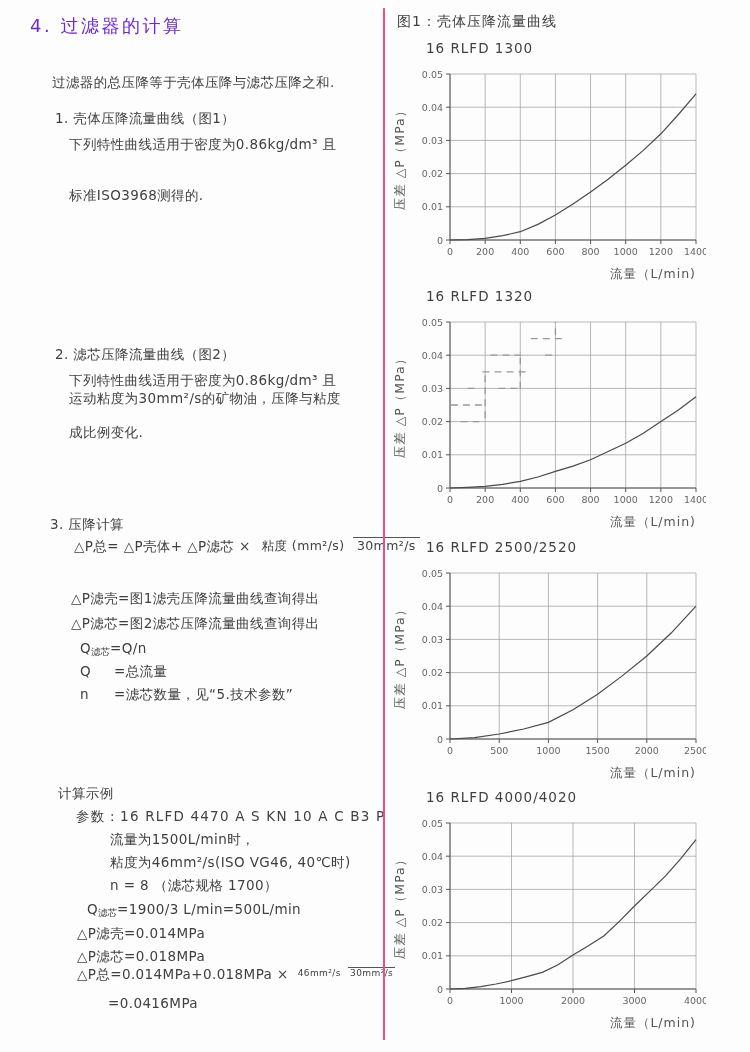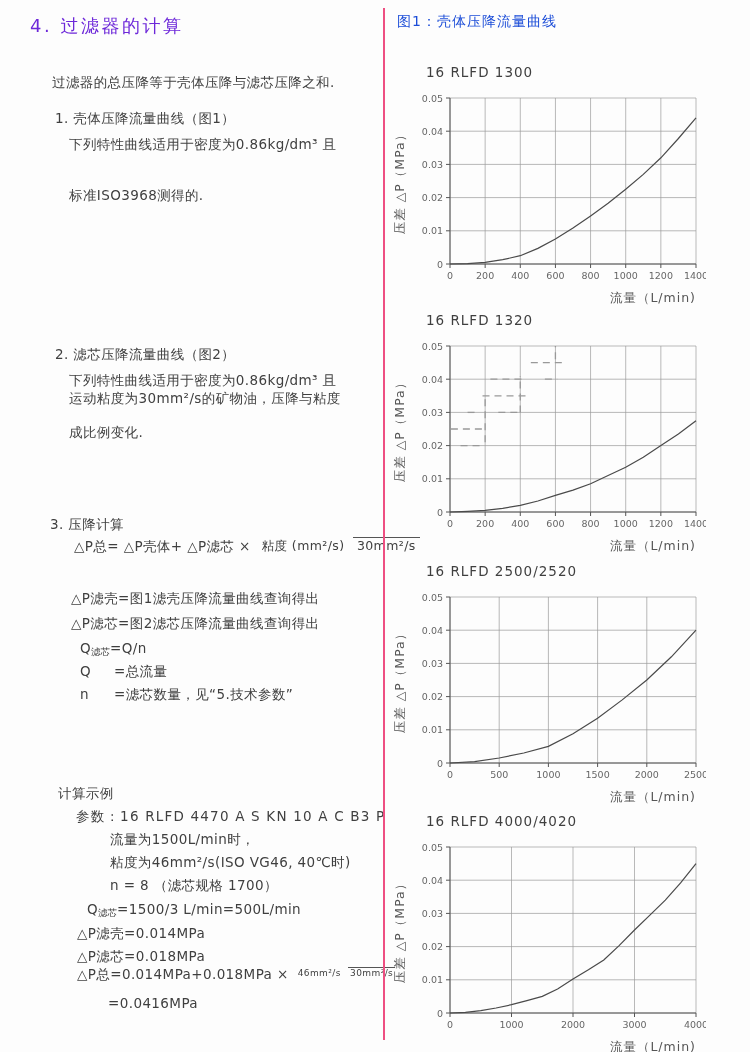--- a/index.html
+++ b/index.html
@@ -1,33 +1,33 @@
 <!DOCTYPE html>
 <html><head>
 <meta charset="utf-8">
 <style>
   html,body{margin:0;padding:0;background:#ffffff;}
   .page{position:relative;width:750px;height:1052px;background:#fdfdfd;
         font-family:"DejaVu Sans",sans-serif;color:#3f3f3f;overflow:hidden;}
   .abs{position:absolute;white-space:nowrap;}
   .t13{font-size:13.5px;letter-spacing:0.4px;line-height:1.2;}
   .doc-title{font-size:18px;color:#6d28d9;letter-spacing:2.5px;}
-  .fig-heading{font-size:14px;letter-spacing:1px;color:#1d4ed8;}
+  .fig-heading{font-size:14px;letter-spacing:1px;color:#404040;}
   .divider{position:absolute;width:2px;}
   .formula-row{display:flex;align-items:center;}
   .frac{display:inline-block;text-align:center;vertical-align:middle;margin-left:7px;
         font-size:12.5px;line-height:1.35;}
   .frac .den{border-top:1.2px solid #555;padding:0 4px;}
   .frac .num{padding:0 4px;}
   .small-frac{font-size:9px;line-height:1.3;margin-left:5px;}
   .small-frac .den{border-top:1px solid #555;padding:0 2px;}
   .subsm{font-size:9.5px;vertical-align:-2px;letter-spacing:0;}
   .defsym{display:inline-block;width:34px;}
   .param{letter-spacing:1.2px;}
-  .chart-block{position:absolute;left:388px;width:335px;margin-top:24px;}
+  .chart-block{position:absolute;left:388px;width:335px;}
   .chart-title{margin-left:38px;font-size:13.5px;letter-spacing:1px;color:#3f3f3f;
                margin-bottom:2px;}
   .chart-canvas{width:320px;height:230px;}
   .grid{stroke:#9b9b9b;stroke-width:0.7;}
   .axis{stroke:#555;stroke-width:1;}
   .tick{font:9.5px "DejaVu Sans",sans-serif;fill:#666;}
   .axlabel{font:12.5px "DejaVu Sans",sans-serif;fill:#555;letter-spacing:1px;}
   .curve{fill:none;stroke:#4a4a4a;stroke-width:1.2;}
   .ghost{stroke:#999;stroke-width:1.3;stroke-dasharray:7 5;fill:none;}
 </style>
@@ -67,21 +67,21 @@
   <div class="abs t13" style="left:80px;top:686px">
     <span class="defsym">n</span><span>=滤芯数量，见“5.技术参数”</span>
   </div>
 
   <div class="abs t13" style="left:58px;top:785px">计算示例</div>
   <div class="abs t13 param" style="left:76px;top:808px">参数：16 RLFD 4470 A S KN 10 A C B3 P</div>
   <div class="abs t13" style="left:110px;top:831px">流量为1500L/min时，</div>
   <div class="abs t13" style="left:110px;top:854px">粘度为46mm²/s(ISO VG46, 40℃时)</div>
   <div class="abs t13" style="left:110px;top:877px">n = 8 （滤芯规格 1700）</div>
   <div class="abs t13" style="left:87px;top:901px">
-    <span>Q</span><span class="subsm">滤芯</span><span>=1500/3 L/min=500L/min</span>
+    <span>Q</span><span class="subsm">滤芯</span><span>=1900/3 L/min=500L/min</span>
   </div>
   <div class="abs t13" style="left:77px;top:925px">△P滤壳=0.014MPa</div>
   <div class="abs t13" style="left:77px;top:948px">△P滤芯=0.018MPa</div>
   <div class="abs t13 formula-row" style="left:77px;top:966px">
     <span>△P总=0.014MPa+0.018MPa ×</span>
     <span class="frac small-frac">
       <span class="num">46mm²/s</span>
       <span class="den">30mm²/s</span>
     </span>
   </div>

